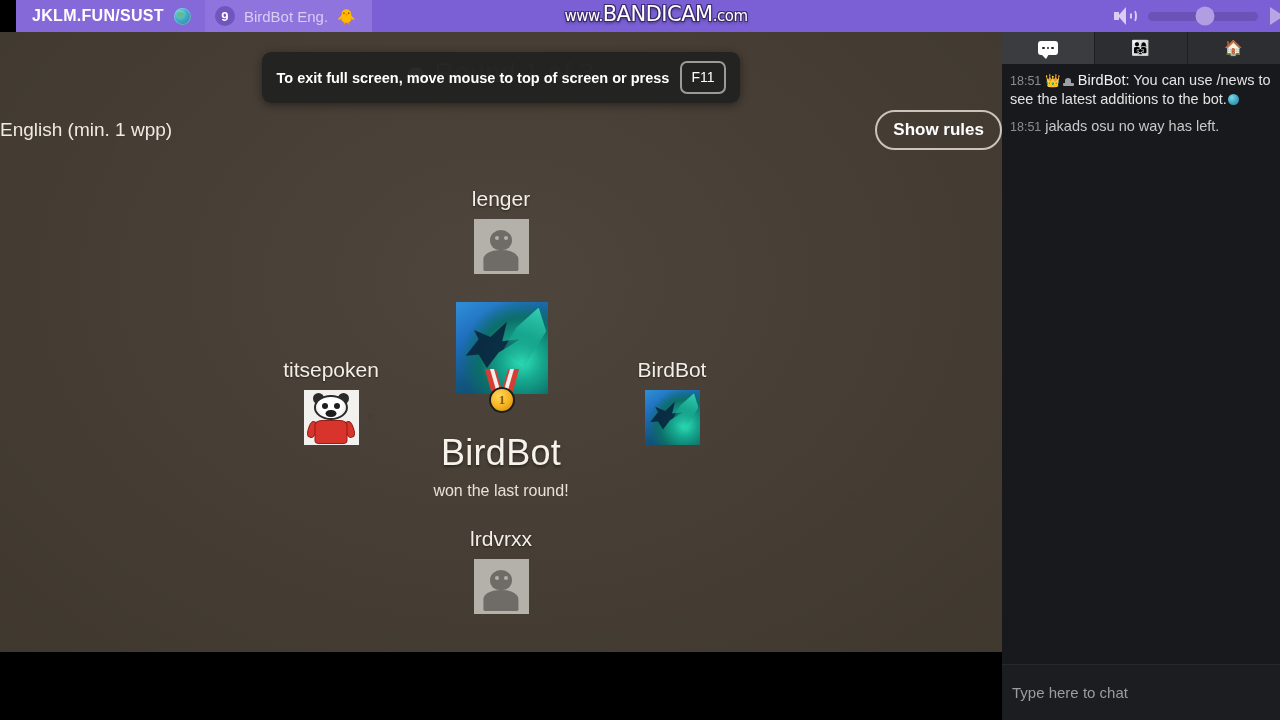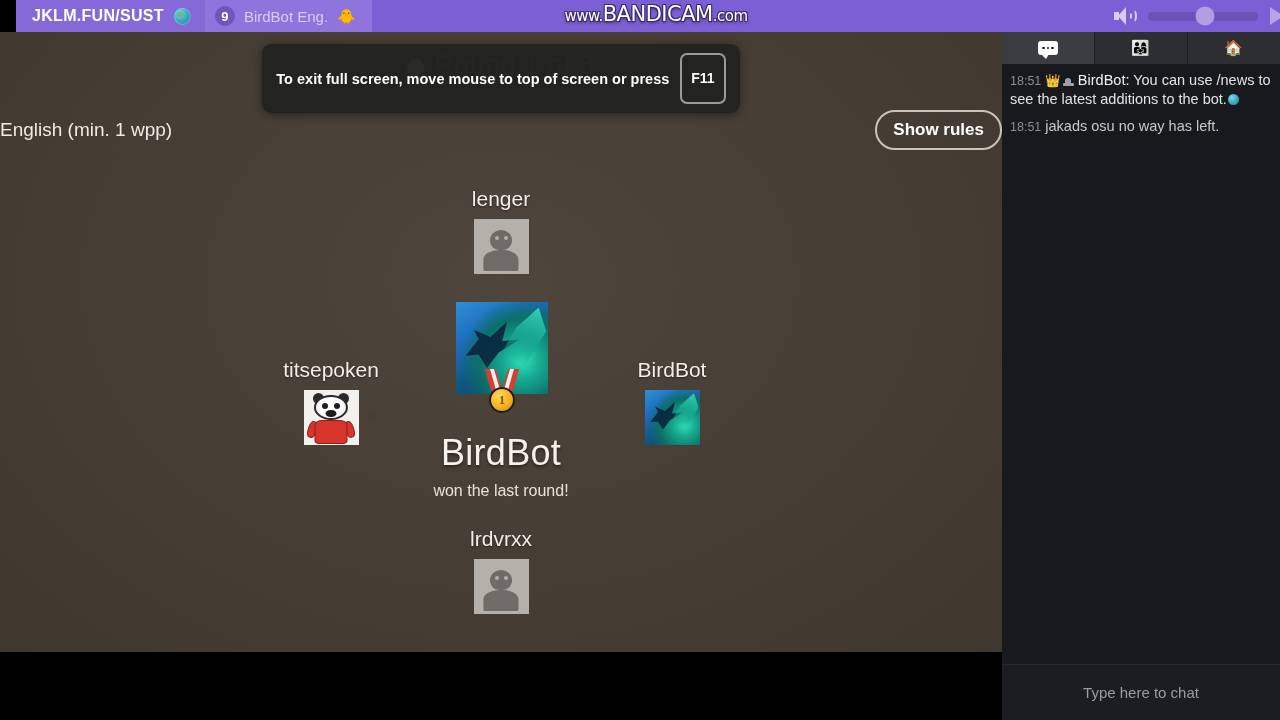--- a/index.html
+++ b/index.html
@@ -111,21 +111,21 @@
       radial-gradient(circle at 12% 18%, rgba(255,255,255,.05) 0 2px, transparent 3px),
       radial-gradient(circle at 37% 62%, rgba(0,0,0,.08) 0 3px, transparent 4px),
       radial-gradient(circle at 72% 28%, rgba(255,255,255,.04) 0 2px, transparent 3px),
       radial-gradient(circle at 85% 75%, rgba(0,0,0,.07) 0 3px, transparent 4px),
       radial-gradient(circle at 55% 88%, rgba(255,255,255,.03) 0 2px, transparent 3px);
     pointer-events:none;
   }
 
   
   .fs-notice-wrap {
-    position:absolute; left:0; right:0; top:12px;
+    position:absolute; left:0; right:0; top:20px;
     display:flex; justify-content:center; pointer-events:none;
   }
   .round-ghost {
     position:absolute; left:50%; top:6px; transform: translateX(-50%);
     font-size: 27px; color: rgba(185,178,170,.30); white-space:nowrap;
     letter-spacing: .5px;
   }
   .round-ghost .dot {
     display:inline-block; width:17px; height:17px; border-radius:50%;
     background: rgba(225,222,218,.55); margin-right:10px; vertical-align:-2px;
@@ -136,21 +136,21 @@
     border-radius: 9px;
     padding: 9px 14px;
     display:flex; align-items:center; gap:11px;
     box-shadow: 0 2px 10px rgba(0,0,0,.45);
   }
   .fs-notice-text {
     color:#fff; font-size:14.5px; font-weight:bold; white-space:nowrap;
   }
   .fs-key {
     border:2px solid #9b9b9b; border-radius:7px;
-    padding: 16px 9px; color:#fff; font-size:14px; font-weight:bold;
+    padding: 7px 9px; color:#fff; font-size:14px; font-weight:normal;
     line-height:1.1;
   }
 
   
   .rules-row {
     position:absolute; left:0; right:0; top:78px;
     display:flex; align-items:center; justify-content:space-between; gap:13px;
   }
   .lang-text { font-size: 19px; color:#efeae3; white-space:nowrap; }
   .show-rules-btn {
@@ -330,21 +330,20 @@
   .chat-emoji-inline {
     display:inline-block; width:11px;height:11px;border-radius:50%;
     background: radial-gradient(circle at 35% 32%, #7fd8e8 0%, #3fa9c4 50%, #2b7f98 100%);
     vertical-align:-1px; margin-left:1px;
   }
   .chat-input-wrap { height:56px; background:#1b1d20; border-top:1px solid #262829; }
   .chat-input {
     width:100%; height:100%; background:transparent; border:none; outline:none;
     color:#ddd; font-size:15px; padding: 0 10px;
     font-family:"Liberation Sans", sans-serif;
-    text-align:center;
   }
   .chat-input::placeholder { color:#9a9ca0; }
 </style>
 </head>
 <body>
 
 <div id="app">
 
   <div class="topbar">
     <div class="topbar-left">

